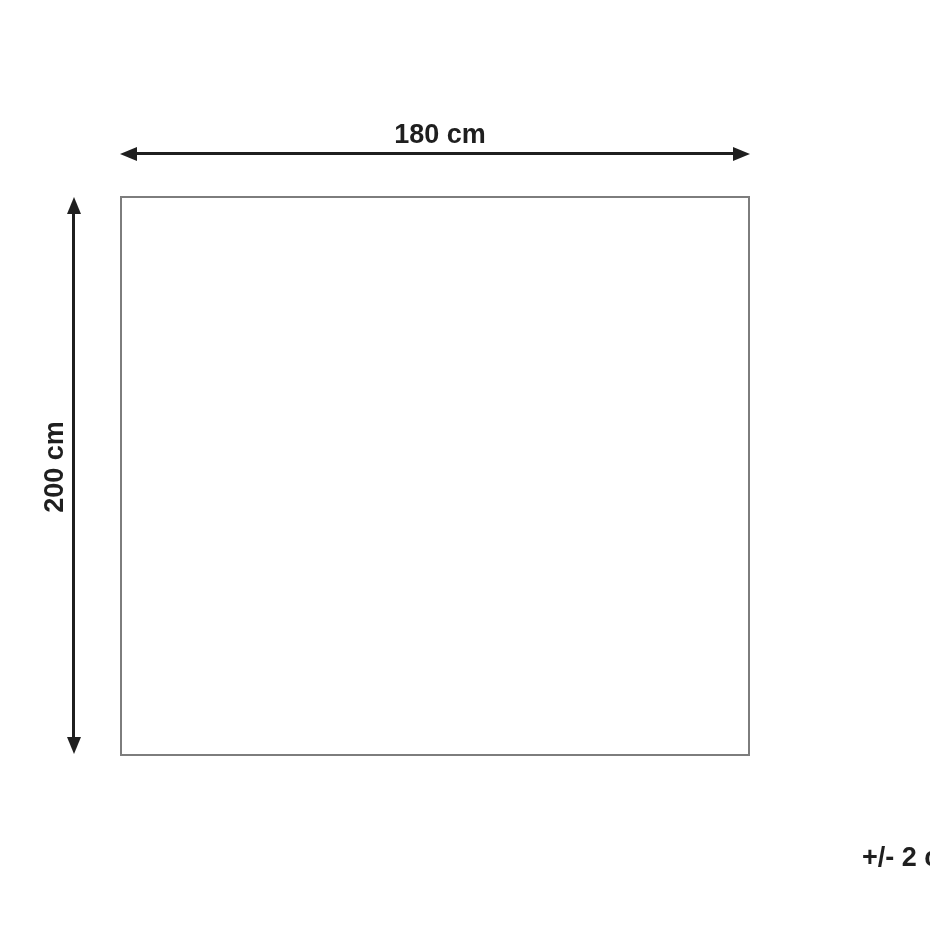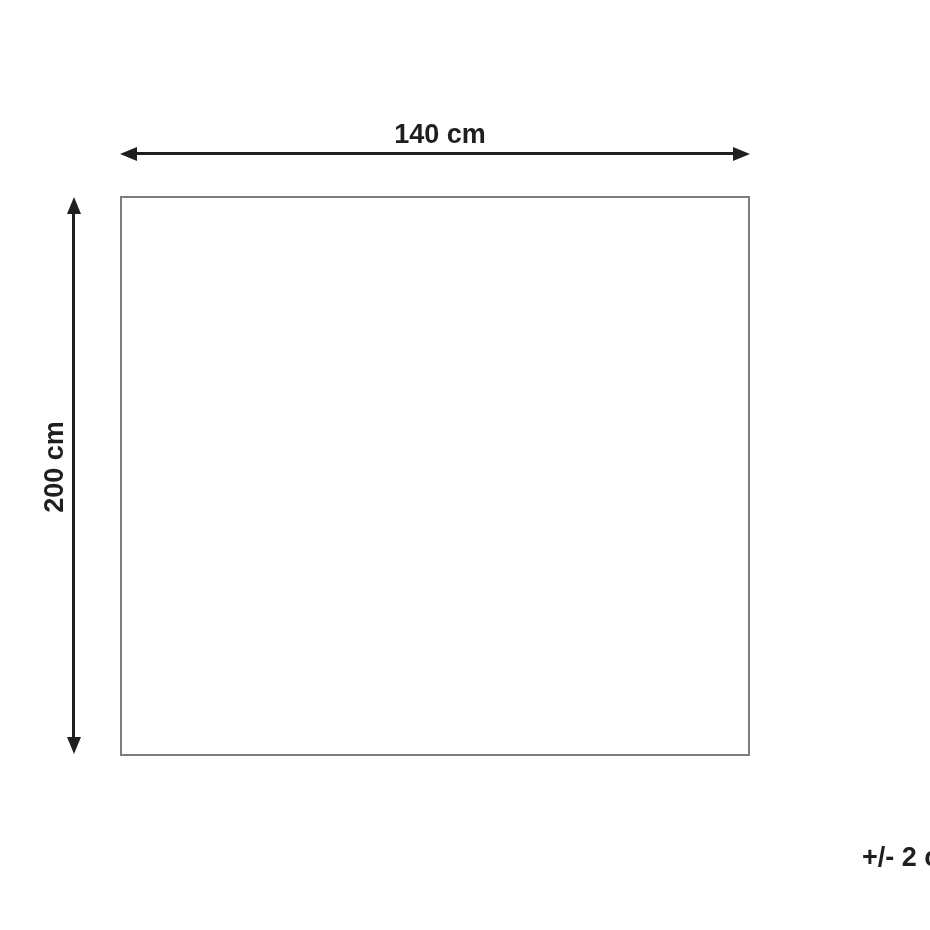--- a/index.html
+++ b/index.html
@@ -81,19 +81,19 @@
     <div class="line"></div>
     <div class="head-right"></div>
   </div>
 
   <div class="v-arrow">
     <div class="head-top"></div>
     <div class="line"></div>
     <div class="head-bottom"></div>
   </div>
 
-  <div class="width-label">140 cm</div>
+  <div class="width-label">180 cm</div>
 
   <div class="height-label">200 cm</div>
 
   <div class="tolerance-label">+/- 2 cm</div>
 
 </div>
 
 </body></html>

